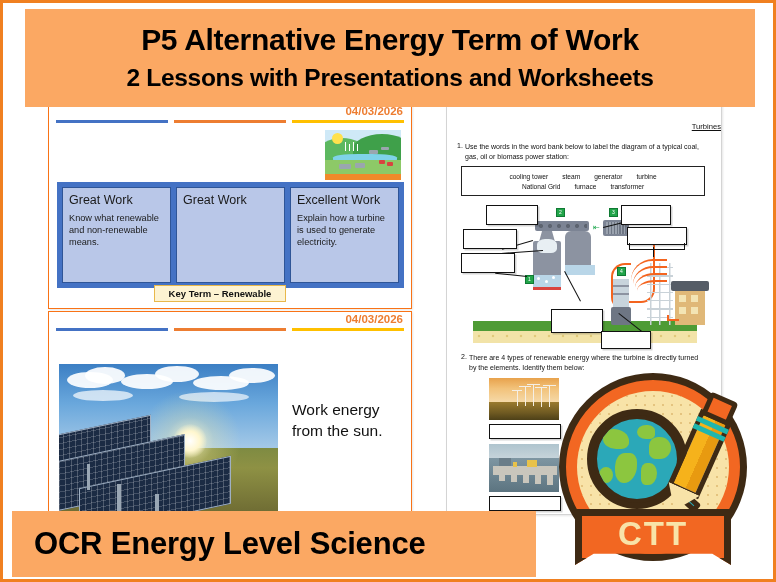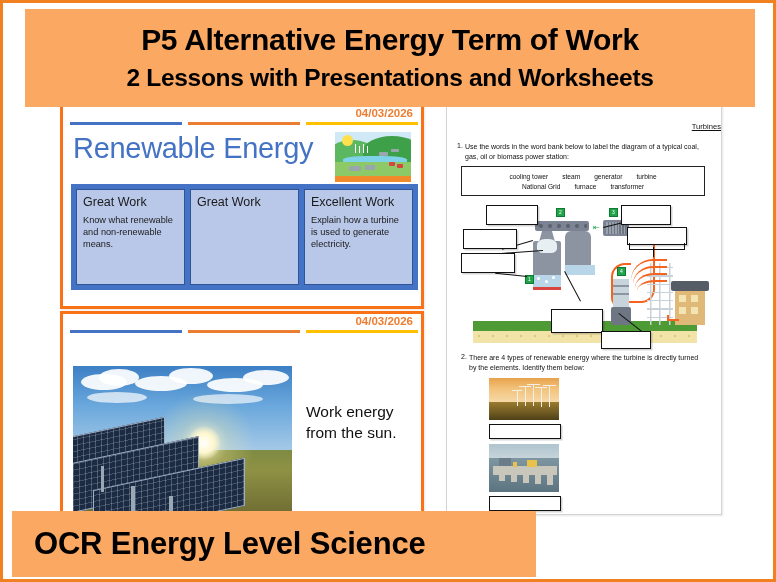--- a/index.html
+++ b/index.html
@@ -42,22 +42,22 @@
   }
   .footer-text{
     font-size:31px;font-weight:bold;color:#000;white-space:nowrap;
     padding-left:22px;letter-spacing:-0.2px;
     font-family:"Liberation Sans", sans-serif;
   }
 
   
   .slide-stack{position:absolute;left:45px;top:100px;width:364px;height:412px;}
   .slide{
-    position:absolute;left:12px;background:#fff;
-    border:3px solid #f97316;
+    position:absolute;left:0;background:#fff;
+    border:1px solid #f97316;
     box-shadow:1px 1px 2px rgba(0,0,0,0.10);
     box-sizing:border-box;
     overflow:hidden;
   }
   .slide-1{top:0;width:364px;height:206px;}
   .slide-2{top:208px;width:364px;height:204px;}
   .slide-inner{position:absolute;left:0;top:0;right:0;bottom:0;}
 
   .slide-date{
     position:absolute;right:8px;top:1px;
@@ -278,21 +278,20 @@
   <div class="slide-stack">
 
     <div class="slide slide-1">
       <div class="slide-inner">
         <div class="slide-date">04/03/2026</div>
         <div class="bar-row">
           <div class="bar bar-blue"></div>
           <div class="bar bar-orange"></div>
           <div class="bar bar-yellow"></div>
         </div>
-        <div class="slide-title">Renewable Energy</div>
 
         <div class="clipart">
           <div class="cl-sky"></div>
           <div class="cl-hill1"></div>
           <div class="cl-hill2"></div>
           <div class="cl-sun"></div>
           <div class="cl-water"></div>
           <div class="cl-grass"></div>
           <div class="cl-soil"></div>
           <div class="cl-turb" style="left:20px;"></div>
@@ -313,20 +312,21 @@
             <div class="obj-body">Know what renewable and non-renewable means.</div>
           </div>
           <div class="obj-box">
             <div class="obj-head">Great Work</div>
           </div>
           <div class="obj-box">
             <div class="obj-head">Excellent Work</div>
             <div class="obj-body">Explain how a turbine is used to generate electricity.</div>
           </div>
         </div>
+        <div class="key-term">Key Term – Renewable</div>
       </div>
     </div>
 
     <div class="slide slide-2">
       <div class="slide-inner">
         <div class="slide-date">04/03/2026</div>
         <div class="bar-row">
           <div class="bar bar-blue"></div>
           <div class="bar bar-orange"></div>
           <div class="bar bar-yellow"></div>
@@ -503,14 +503,38 @@
 
   <div class="header-banner">
     <div class="header-line1">P5 Alternative Energy Term of Work</div>
     <div class="header-line2">2 Lessons with Presentations and Worksheets</div>
   </div>
 
   <div class="footer-banner">
     <div class="footer-text">OCR Energy Level Science</div>
   </div>
 
+  <div class="ctt">
+    <div class="ctt-outer"></div>
+    <div class="ctt-inner"></div>
+    <div class="globe">
+      <div class="cont" style="left:6px;top:10px;width:26px;height:20px;border-radius:40% 60% 30% 50%;"></div>
+      <div class="cont" style="left:18px;top:34px;width:22px;height:30px;border-radius:45% 30% 60% 40%;"></div>
+      <div class="cont" style="left:40px;top:6px;width:18px;height:14px;border-radius:50% 40% 30% 50%;"></div>
+      <div class="cont" style="left:52px;top:18px;width:22px;height:22px;border-radius:40% 50% 50% 30%;"></div>
+      <div class="cont" style="left:44px;top:44px;width:16px;height:22px;border-radius:40% 50% 60% 30%;"></div>
+      <div class="cont" style="left:2px;top:48px;width:14px;height:16px;border-radius:50%;"></div>
+    </div>
+    <div class="glass-ring"></div>
+    <div class="glass-handle"></div>
+    <div class="pencil">
+      <div class="pencil-cap"></div>
+      <div class="pencil-body"></div>
+      <div class="pencil-stripe" style="top:28px;"></div>
+      <div class="pencil-stripe" style="top:36px;"></div>
+      <div class="pencil-tip"></div>
+    </div>
+    <div class="banner">
+      <span class="banner-text">CTT</span>
+    </div>
+  </div>
 
 </div>
 
 </body></html>

